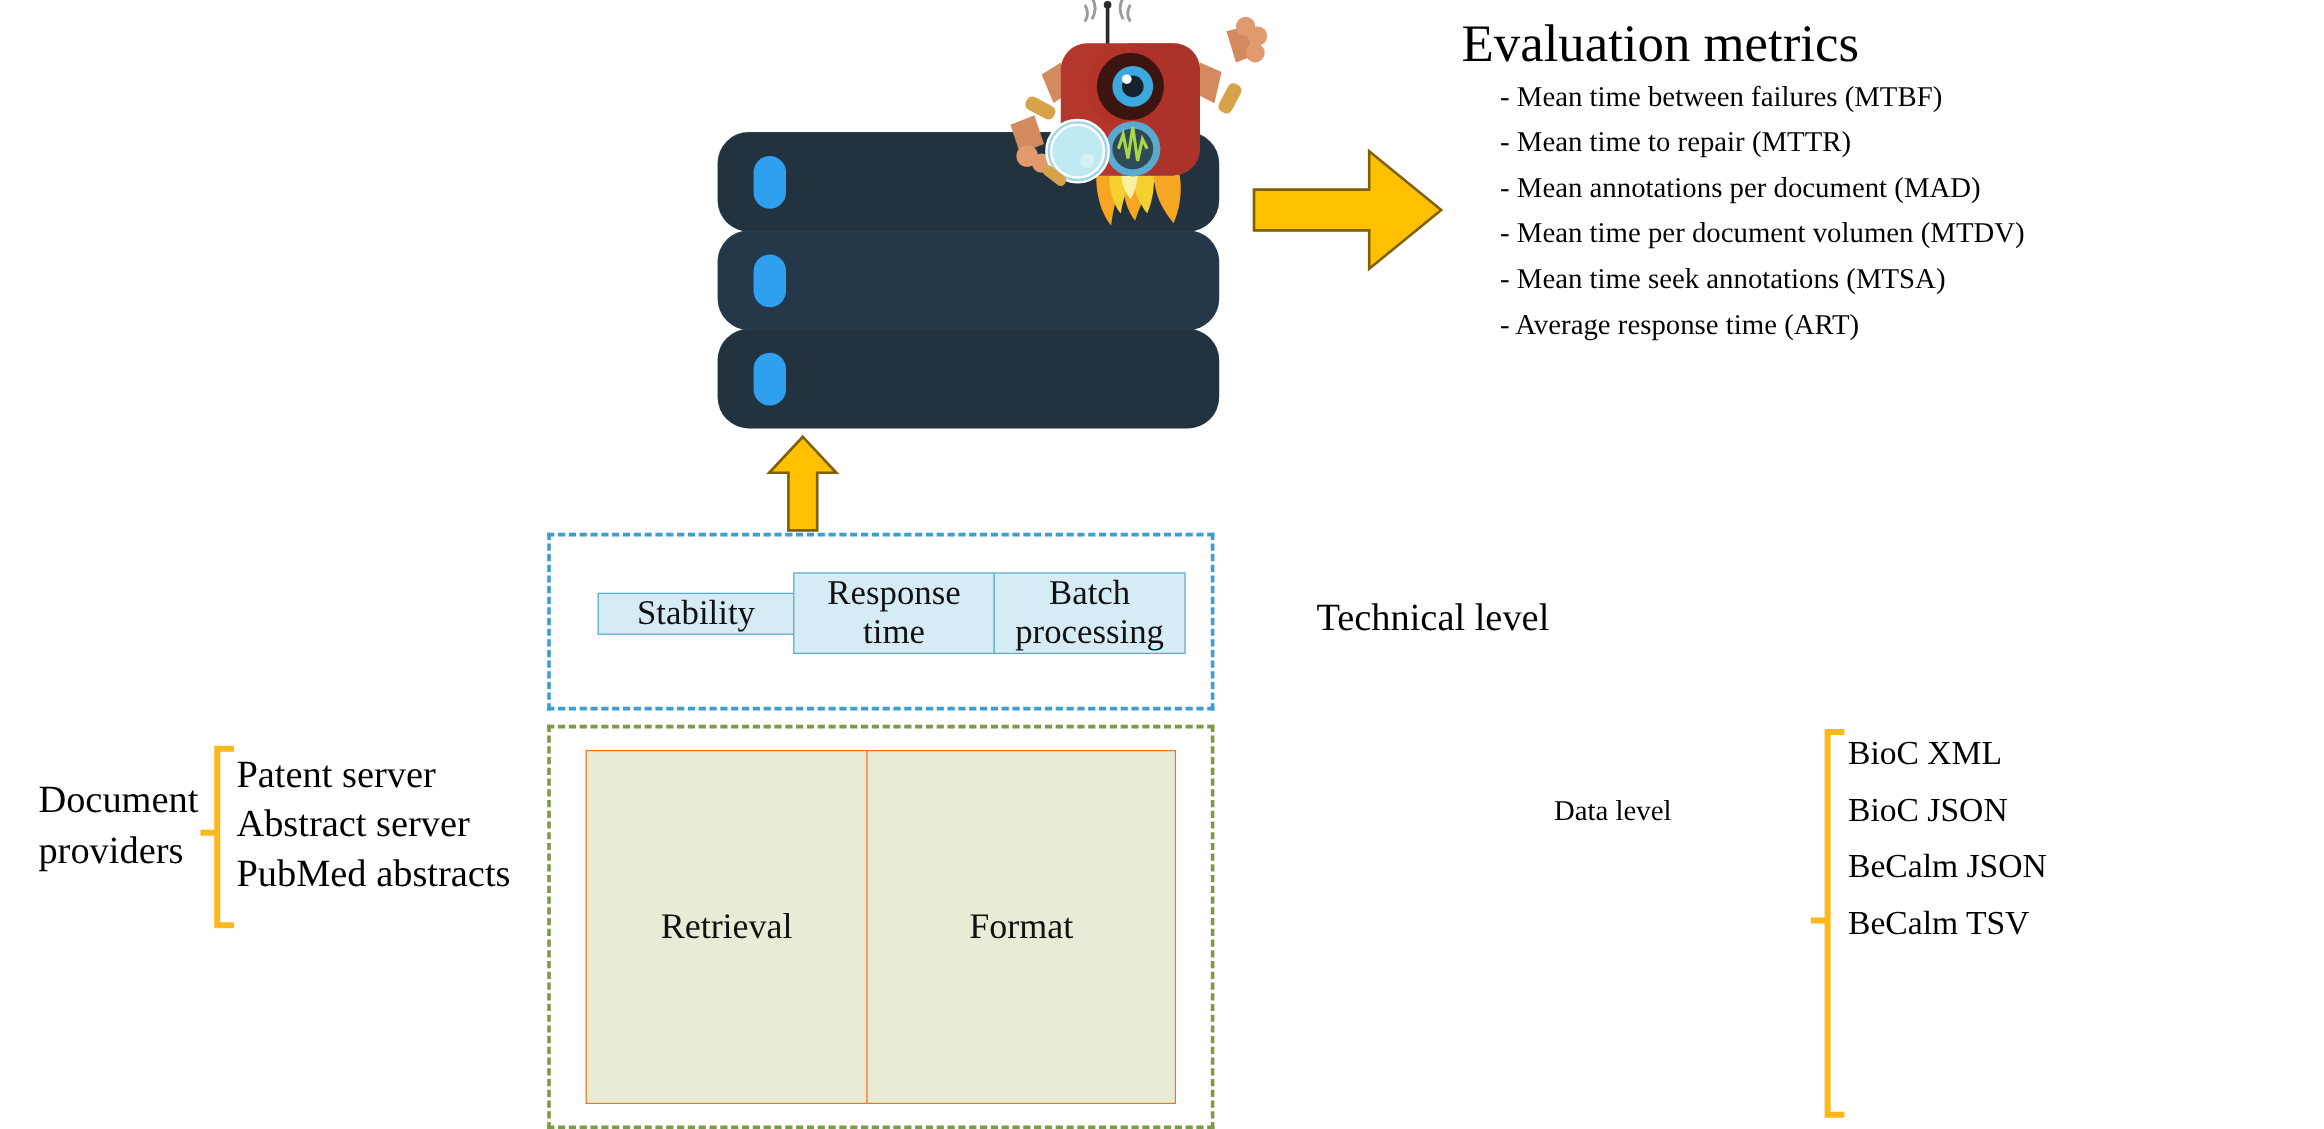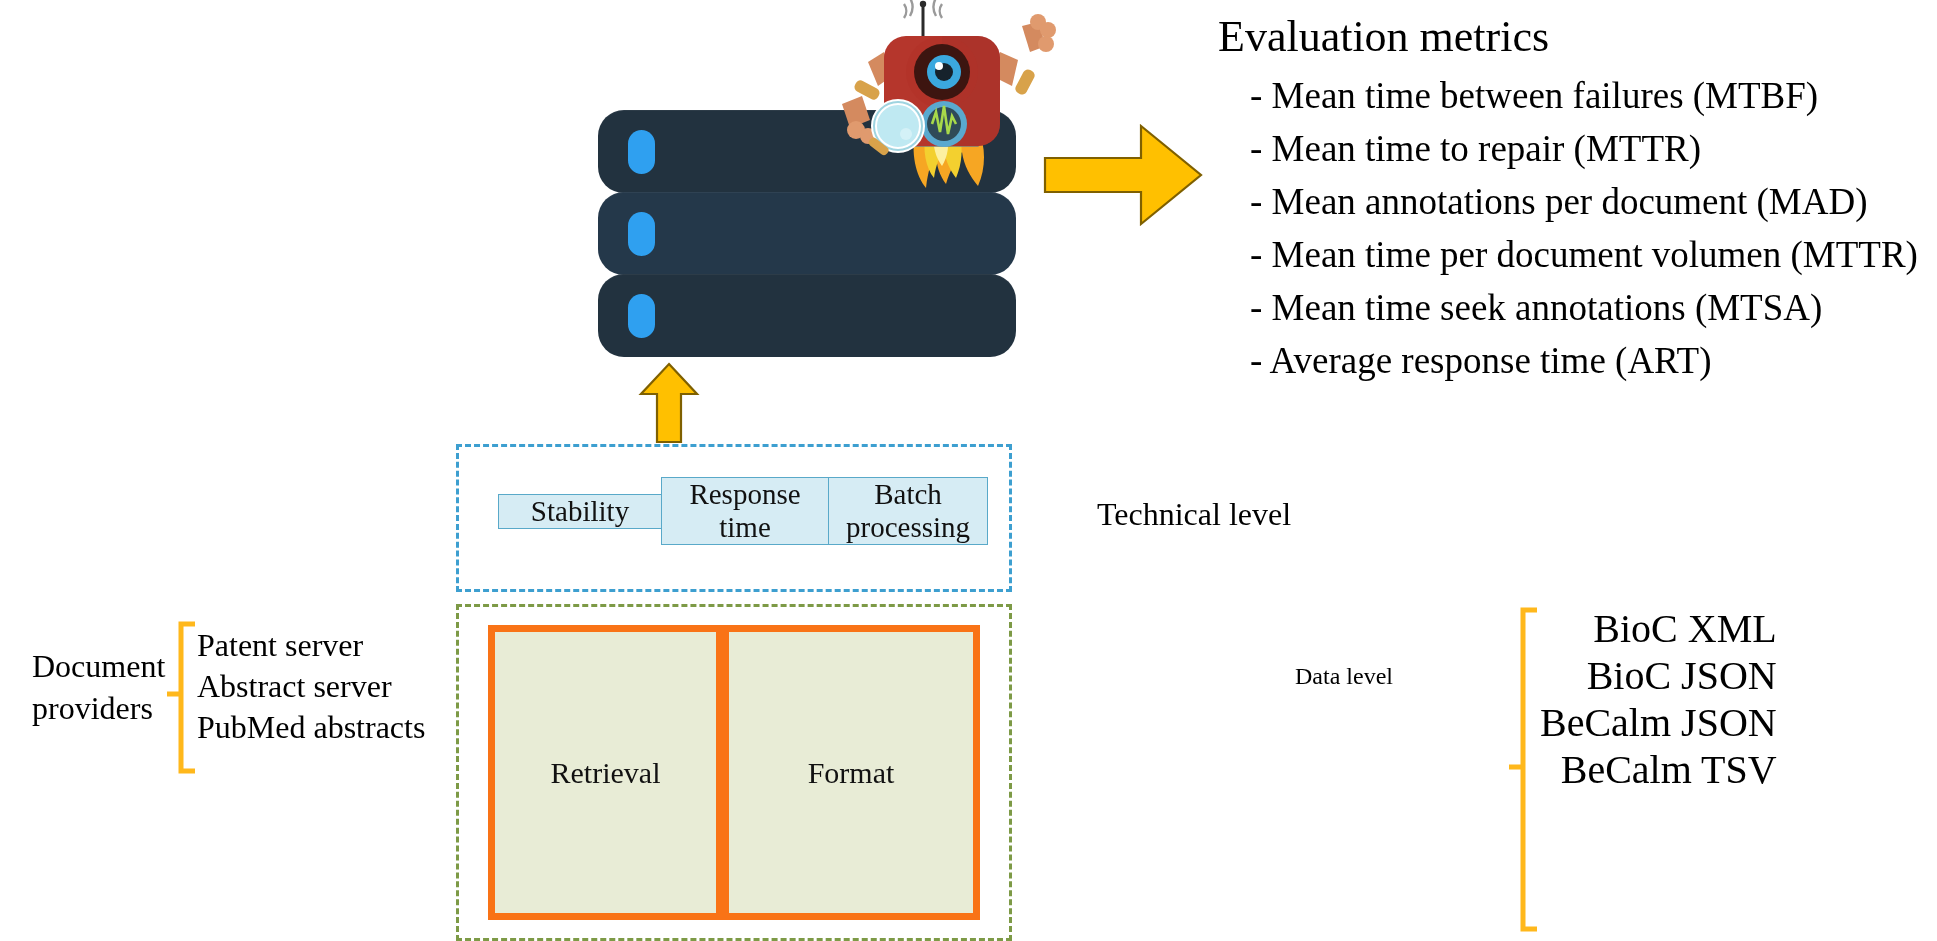--- a/index.html
+++ b/index.html
@@ -81,23 +81,22 @@
     top: 0px;
     width: 719px;
   }
   #metrics-title {
     font-size: 44px;
     line-height: 50px;
     padding-top: 12px;
     white-space: nowrap;
   }
   .metric-item {
-    font-size: 37px;
+    font-size: 24px;
     line-height: 38px;
-    margin-top: 15px;
     padding-left: 32px;
     white-space: nowrap;
   }
   .metric-item:first-of-type { margin-top: 14px; }
 
   
   #technical-dashed {
     position: absolute;
     left: 456px;
     top: 444px;
@@ -148,21 +147,21 @@
     position: absolute;
     left: 488px;
     top: 625px;
     width: 492px;
     height: 295px;
     display: flex;
     box-sizing: border-box;
   }
   .data-cell {
     background: #e8ecd6;
-    border: 7px solid #f97316;
+    border: 1px solid #f97316;
     box-sizing: border-box;
     display: flex;
     align-items: center;
     justify-content: center;
     text-align: center;
     font-size: 30px;
     line-height: 34px;
     color: #111111;
     margin-left: -1px;
   }
@@ -219,24 +218,23 @@
     position: absolute;
     left: 1505px;
     top: 607px;
     width: 32px;
     height: 325px;
   }
   #formats-list {
     position: absolute;
     left: 1540px;
     top: 605px;
-    font-size: 40px;
+    font-size: 28px;
     line-height: 47px;
     white-space: nowrap;
-    text-align: right;
   }
 </style>
 </head>
 <body>
 
 <div id="canvas">
 
   <div id="server-stack">
     <div class="server-unit u1">
       <div class="server-led"></div>
@@ -327,21 +325,21 @@
     <svg width="62" height="82" viewBox="0 0 62 82" xmlns="http://www.w3.org/2000/svg">
       <polygon points="31,2 59,32 43,32 43,80 19,80 19,32 3,32" fill="#FFC000" stroke="#7f6000" stroke-width="2.2" stroke-linejoin="miter"></polygon>
     </svg>
   </div>
 
   <div id="metrics-panel">
     <div id="metrics-title">Evaluation metrics</div>
     <div class="metric-item">- Mean time between failures (MTBF)</div>
     <div class="metric-item">- Mean time to repair (MTTR)</div>
     <div class="metric-item">- Mean annotations per document (MAD)</div>
-    <div class="metric-item">- Mean time per document volumen (MTTR)</div>
+    <div class="metric-item">- Mean time per document volumen (MTDV)</div>
     <div class="metric-item">- Mean time seek annotations (MTSA)</div>
     <div class="metric-item">- Average response time (ART)</div>
   </div>
 
   <div id="technical-dashed"></div>
   <div id="technical-row">
     <div class="tech-cell c1">
       <span>Stability</span>
     </div>
     <div class="tech-cell c2">

